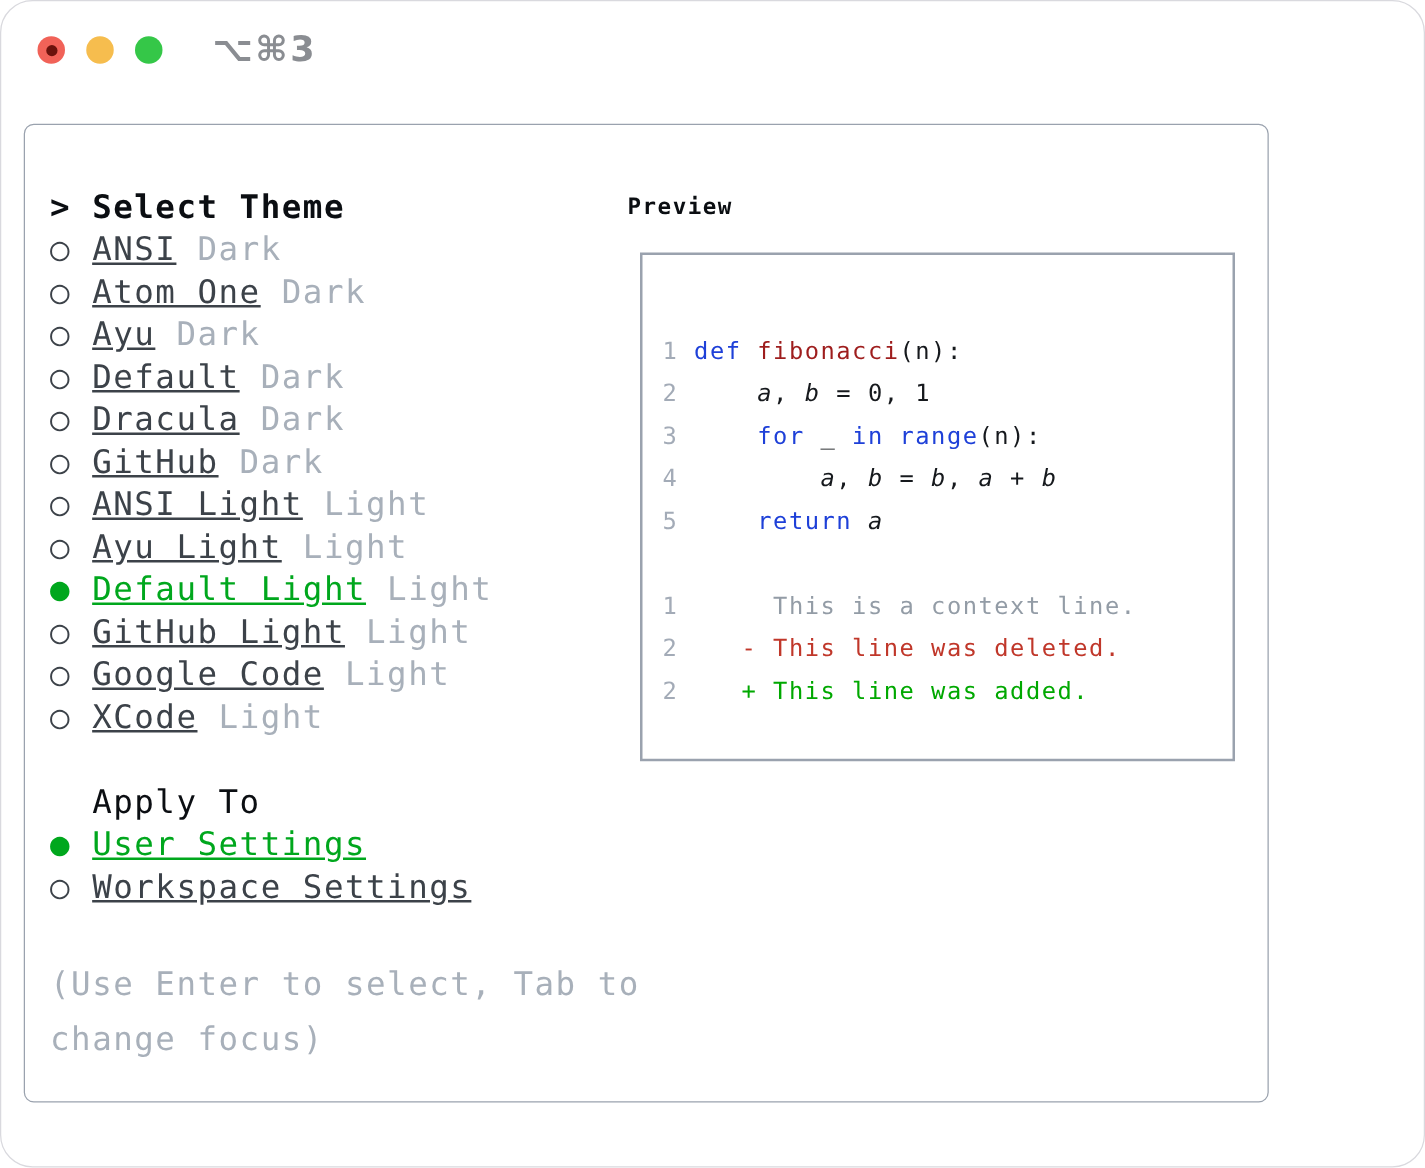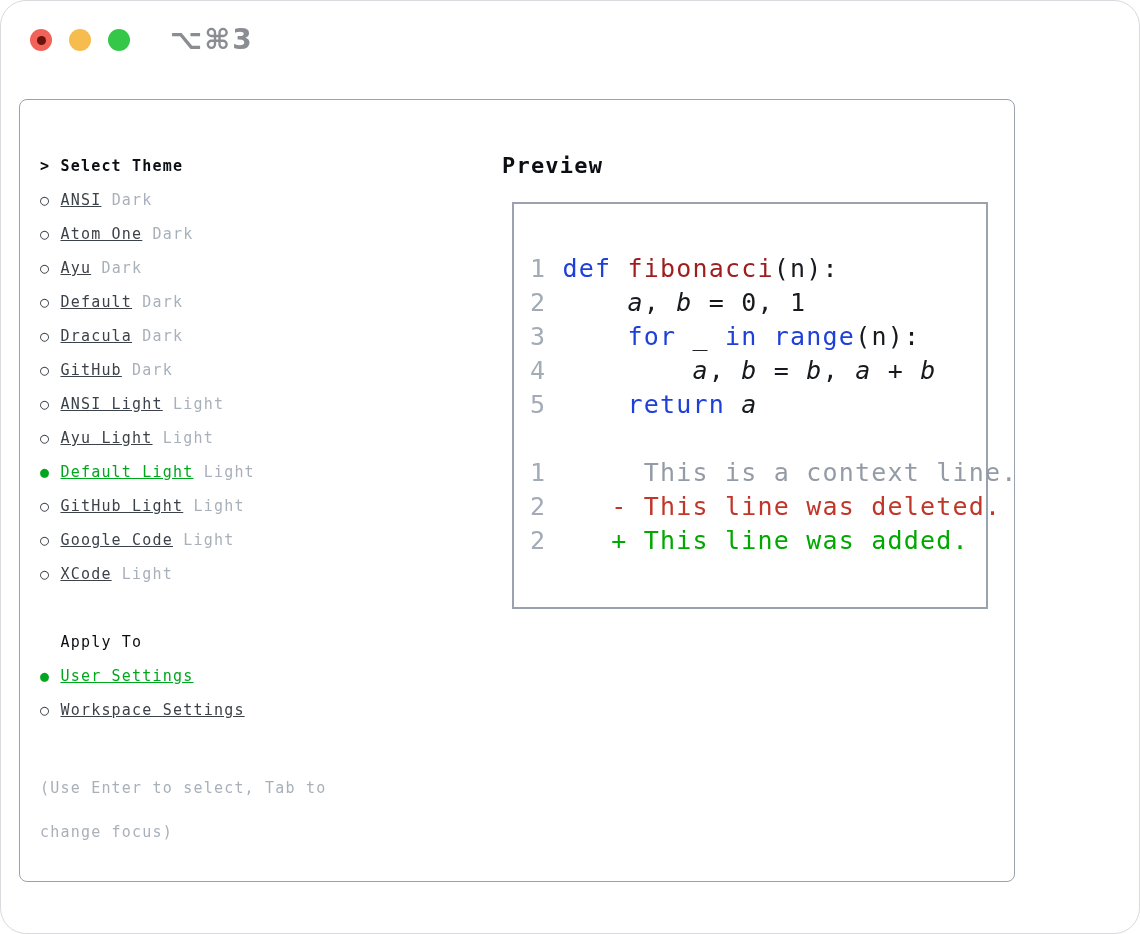--- a/index.html
+++ b/index.html
@@ -42,51 +42,51 @@
     width:996px; height:783px;
     box-sizing:border-box;
     border:1.5px solid var(--border);
     border-radius:8px;
     background:#ffffff;
   }
 
   
   .left-col {
     position:absolute; left:20px; top:49px;
-    font-size:15px; line-height:34px;
+    font-size:26px; line-height:34px;
     letter-spacing:1.2px;
     white-space:pre;
   }
   .row { height:34px; white-space:pre; }
   .row .bullet  { color:var(--item-name); }
   .row .name    { color:var(--item-name);text-decoration:underline; }
   .row .variant { color:var(--muted); }
   .row.selected .bullet, .row.selected .name { color:var(--accent-green); }
   .row.header-row { font-weight:bold; }
   .row .hname   { color:var(--header); }
   .row.hint-row { color:var(--muted);margin-top:10px; }
 
   
   .preview-title {
     position:absolute; left:482px; top:49px;
     height:34px; line-height:34px;
-    font-size:22px; font-weight:bold; letter-spacing:1.2px;
+    font-size:18px; font-weight:bold; letter-spacing:1.2px;
     color:var(--header);
     white-space:pre;
   }
   .preview-box {
     position:absolute; left:492px; top:102px;
     width:476px; height:407px;
     box-sizing:border-box;
     border:2px solid var(--border);
     background:#ffffff;
   }
   .code {
-    position:absolute; left:16px; top:48px;
-    font-size:25px; line-height:34px;
+    position:absolute; left:16px; top:60px;
+    font-size:19px; line-height:34px;
     letter-spacing:1.2px;
     white-space:pre;
   }
   .pline { height:34px; white-space:pre; }
   .lnum { color:var(--line-number); }
   .tok-plain    { color:var(--plain); }
   .tok-keyword  { color:var(--keyword); }
   .tok-function { color:var(--function); }
   .tok-var      { color:var(--plain); font-style:italic; }
   .d-context { color:var(--context);margin-top:16px; }

